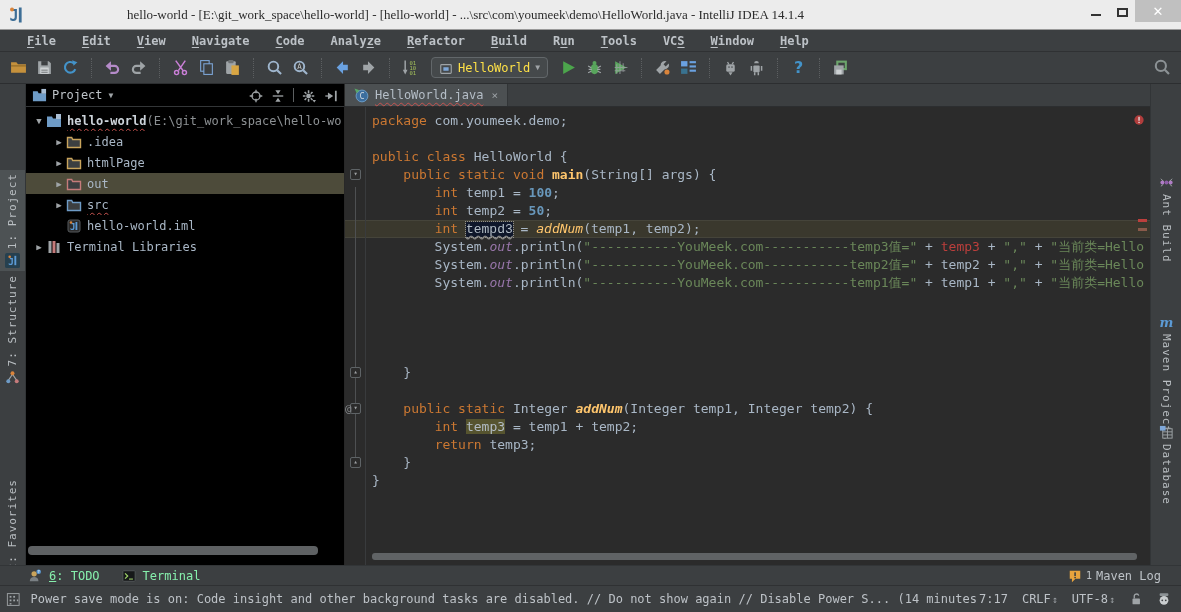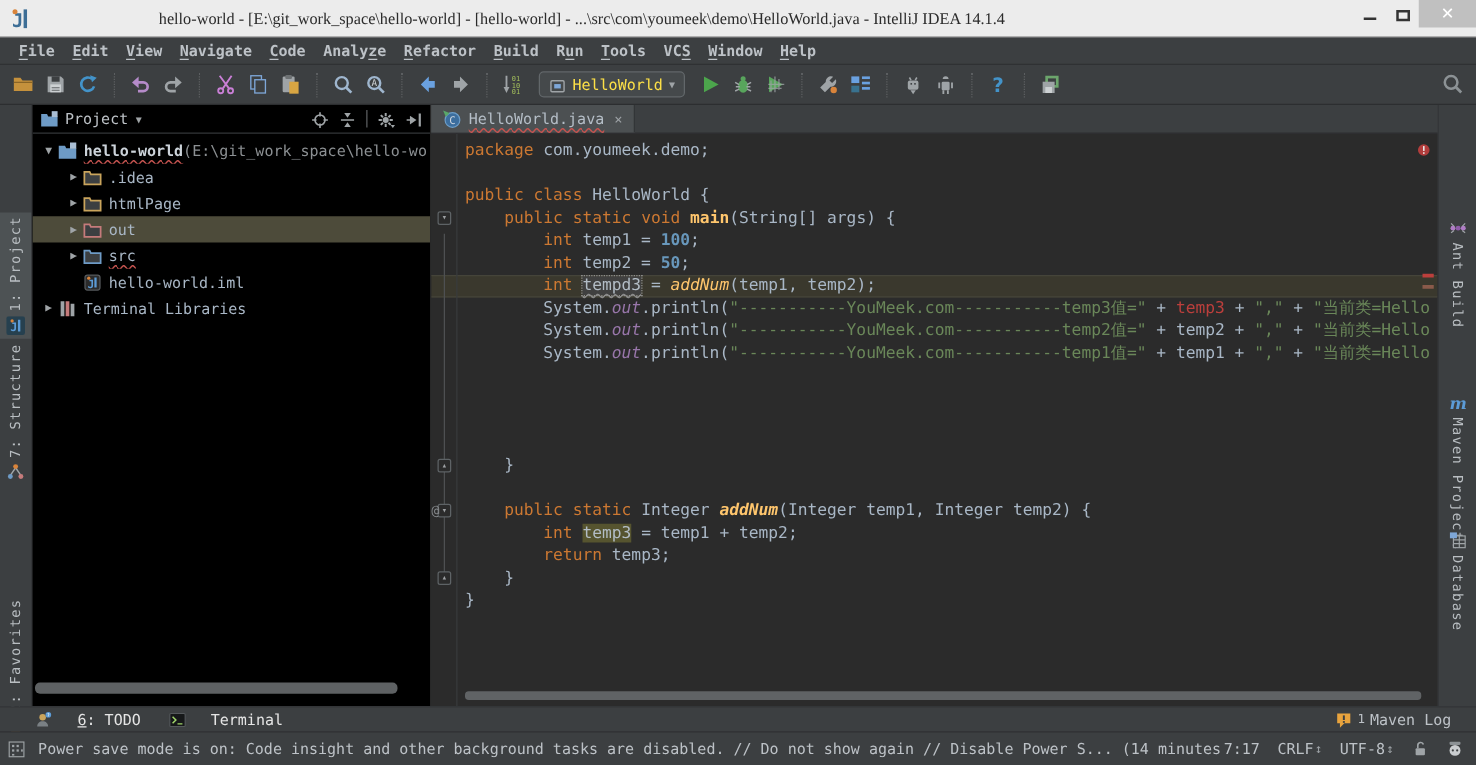--- a/index.html
+++ b/index.html
@@ -11,21 +11,21 @@
   #app-logo { width:20px; height:20px; margin-left:7px; }
   #title-text { font-family:Liberation Serif, serif; font-size:13px; color:#2b2b2b; margin-left:100px; white-space:nowrap; }
   #win-controls { position:absolute; right:0; top:0; height:30px; display:flex; align-items:flex-start; }
   .win-btn { width:26px; height:22px; display:flex; align-items:center; justify-content:center; cursor:default; }
   #btn-min .bar { width:10px; height:2px; background:#333; margin-top:8px; }
   #btn-max .box { width:11px; height:9px; border:2px solid #333; margin-top:2px; }
   #btn-close { width:46px; background:#c0c0c0; color:#fff; font-size:13px; font-weight:bold; font-family:"DejaVu Sans",sans-serif; }
 
   
   #menubar { position:absolute; left:0; top:30px; width:1181px; height:22px; background:#3c3f41; border-bottom:1px solid #2f3133; display:flex; align-items:center; padding-left:8px; }
-  .menu-item { font-size:12px; font-weight:bold; color:#bdc2c7; padding:2px 7px; white-space:nowrap; }
+  .menu-item { font-size:12px; font-weight:bold; color:#bdc2c7; padding:2px 7px; white-space:nowrap;margin-left:12px; }
   .menu-item u { text-underline-offset:2px; }
 
   
   #toolbar { position:absolute; left:0; top:52px; width:1181px; height:32px; background:#3c3f41; border-bottom:1px solid #2c2e30; display:flex; align-items:center; padding-left:10px; gap:9px; }
   .tb-icon { width:17px; height:17px; display:inline-block; }
   .tb-icon svg { width:100%; height:100%; }
   .tb-sep { width:1px; height:20px; border-left:1px dotted #5c5f61; margin:0 3px; }
   #run-config { display:flex; align-items:center; gap:5px; border:1px solid #62676a; border-radius:4px; background:#45494b; height:21px; padding:0 7px; margin:0 3px; }
   #run-config .rc-icon { width:14px; height:14px; }
   #run-config .rc-icon svg { width:100%; height:100%; }
@@ -84,30 +84,30 @@
   .code-line { height:18px; }
   .sg-k { color:#cc7832; }
   .sg-t { color:#a9b7c6; }
   .sg-s { color:#6a8759; }
   .sg-n { color:#6897bb;font-weight:bold; }
   .sg-f { color:#9876aa; font-style:italic; }
   .sg-mD { color:#ffc66d; font-weight:bold; }
   .sg-mDi { color:#ffc66d; font-weight:bold; font-style:italic; }
   .sg-mC { color:#ffc66d; font-style:italic; }
   .sg-e { color:#bc3f3c; }
-  .sg-box { color:#b2bcc5; background:#404040; outline:1px dotted #8f8f8f; text-decoration:underline; text-decoration-style:wavy; text-decoration-color:#8a8a8a; text-underline-offset:2px; }
+  .sg-box { color:#b2bcc5; background:#0f172a; outline:1px dotted #8f8f8f; text-decoration:underline; text-decoration-style:wavy; text-decoration-color:#8a8a8a; text-underline-offset:2px;font-family:Liberation Mono, monospace; }
   .sg-hl { color:#b2bcc5; background:#56542f; }
   #editor-hscroll { position:absolute; left:27px; top:446px; width:765px; height:7px; border-radius:3px; background:#606365; }
   #error-bubble { position:absolute; right:5px; top:4px; width:12px; height:12px; }
   #error-bubble svg { width:100%; height:100%; }
   .stripe-mark { position:absolute; right:3px; width:9px; height:3px; }
 
   
   #bottombar { position:absolute; left:0; top:565px; width:1181px; height:20px; background:#3c3f41; border-top:1px solid #323537; display:flex; align-items:center; padding-left:28px; gap:22px; }
-  .bb-item { display:flex; align-items:center; gap:20px; font-size:12px; color:#e5e5e5; }
+  .bb-item { display:flex; align-items:center; gap:7px; font-size:12px; color:#86efac; }
   .bb-icon { width:14px; height:14px; }
   .bb-icon svg { width:100%; height:100%; }
   #event-log { margin-left:auto; margin-right:20px; display:flex; align-items:center; gap:4px; font-size:12px; color:#bdc2c7; }
   #event-count { font-size:10px; color:#bdc2c7; }
 
   
   #statusbar { position:absolute; left:0; top:585px; width:1181px; height:27px; background:#3c3f41; border-top:1px solid #2f3133; display:flex; align-items:center; }
   #sb-toggle { width:15px; height:15px; margin-left:6px; }
   #sb-toggle svg { width:100%; height:100%; }
   #sb-message { font-size:12px; color:#bdc2c7; margin-left:10px; white-space:nowrap; overflow:hidden; }

